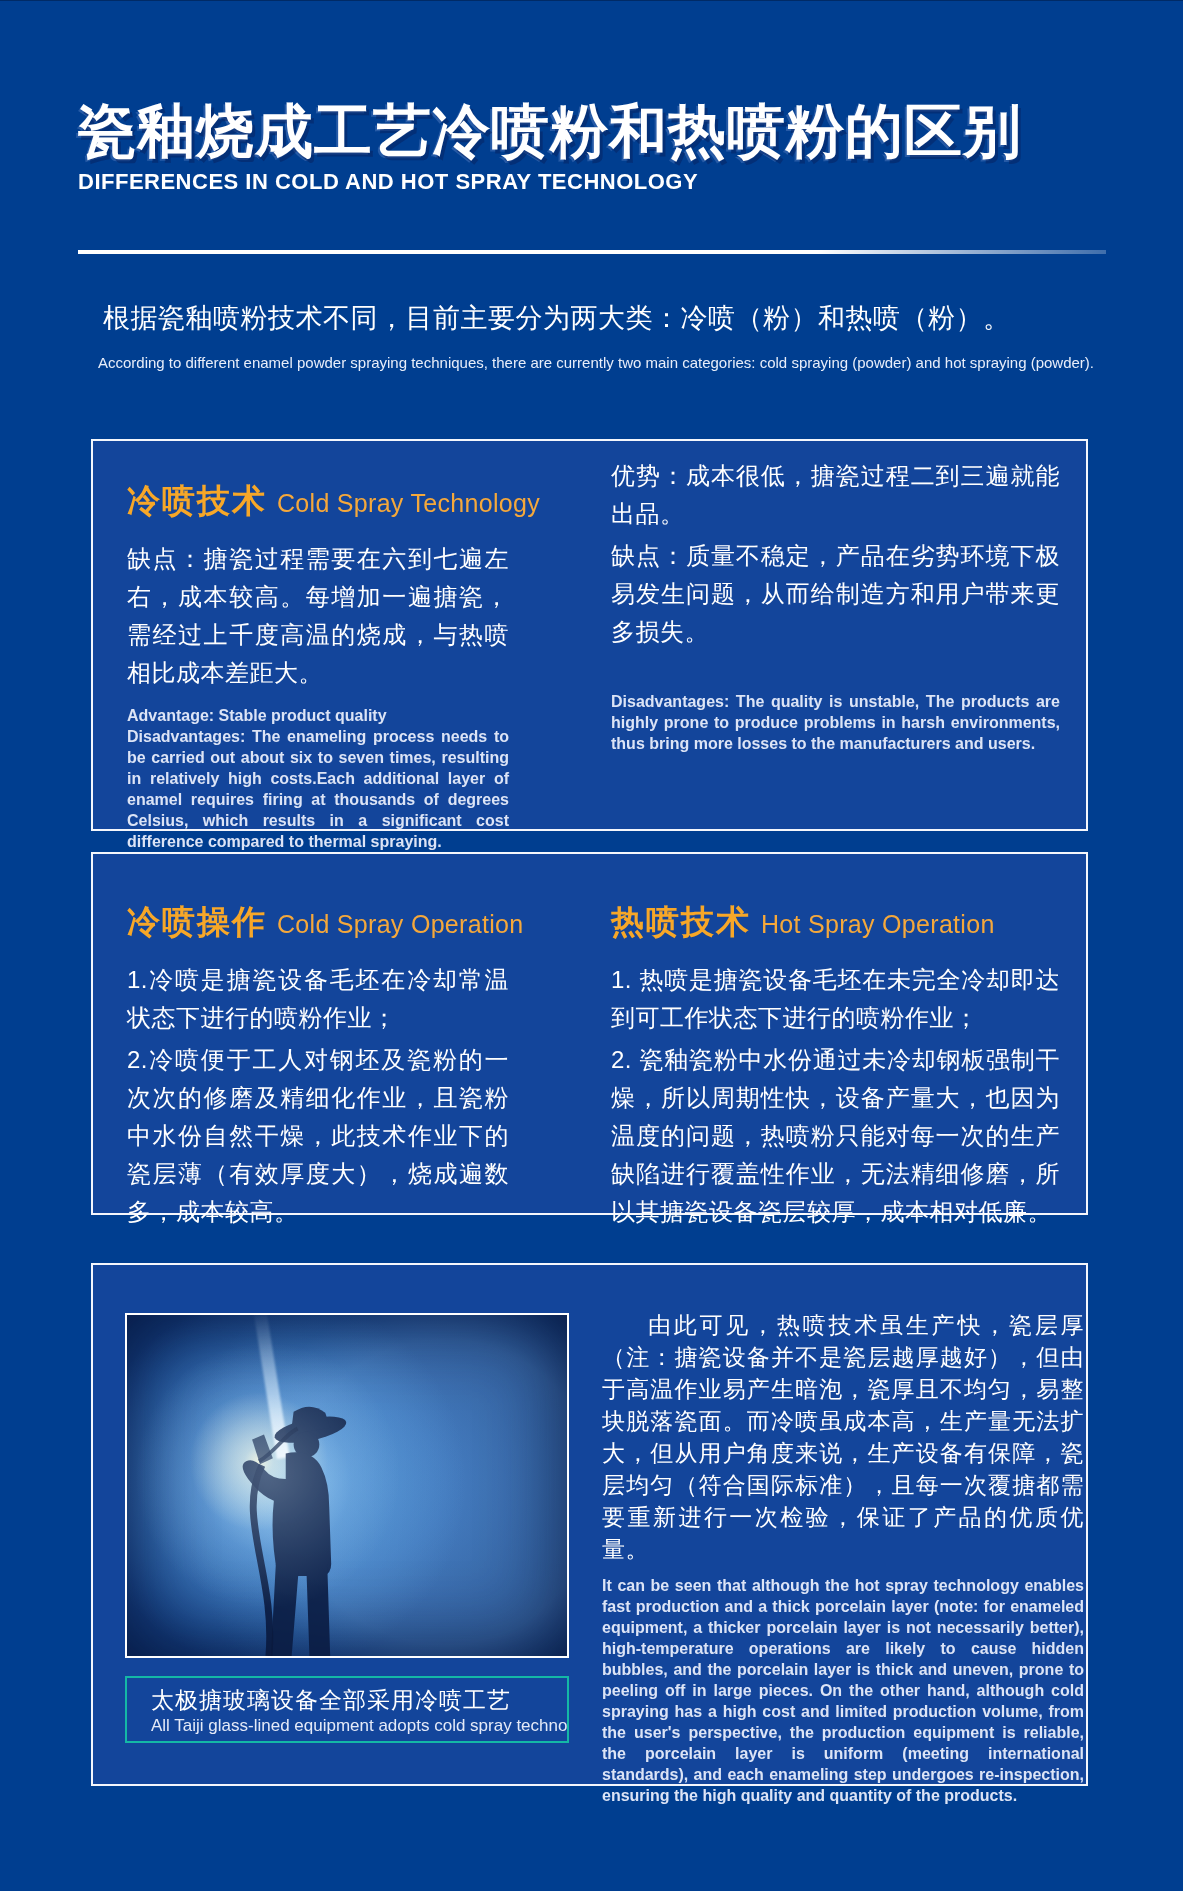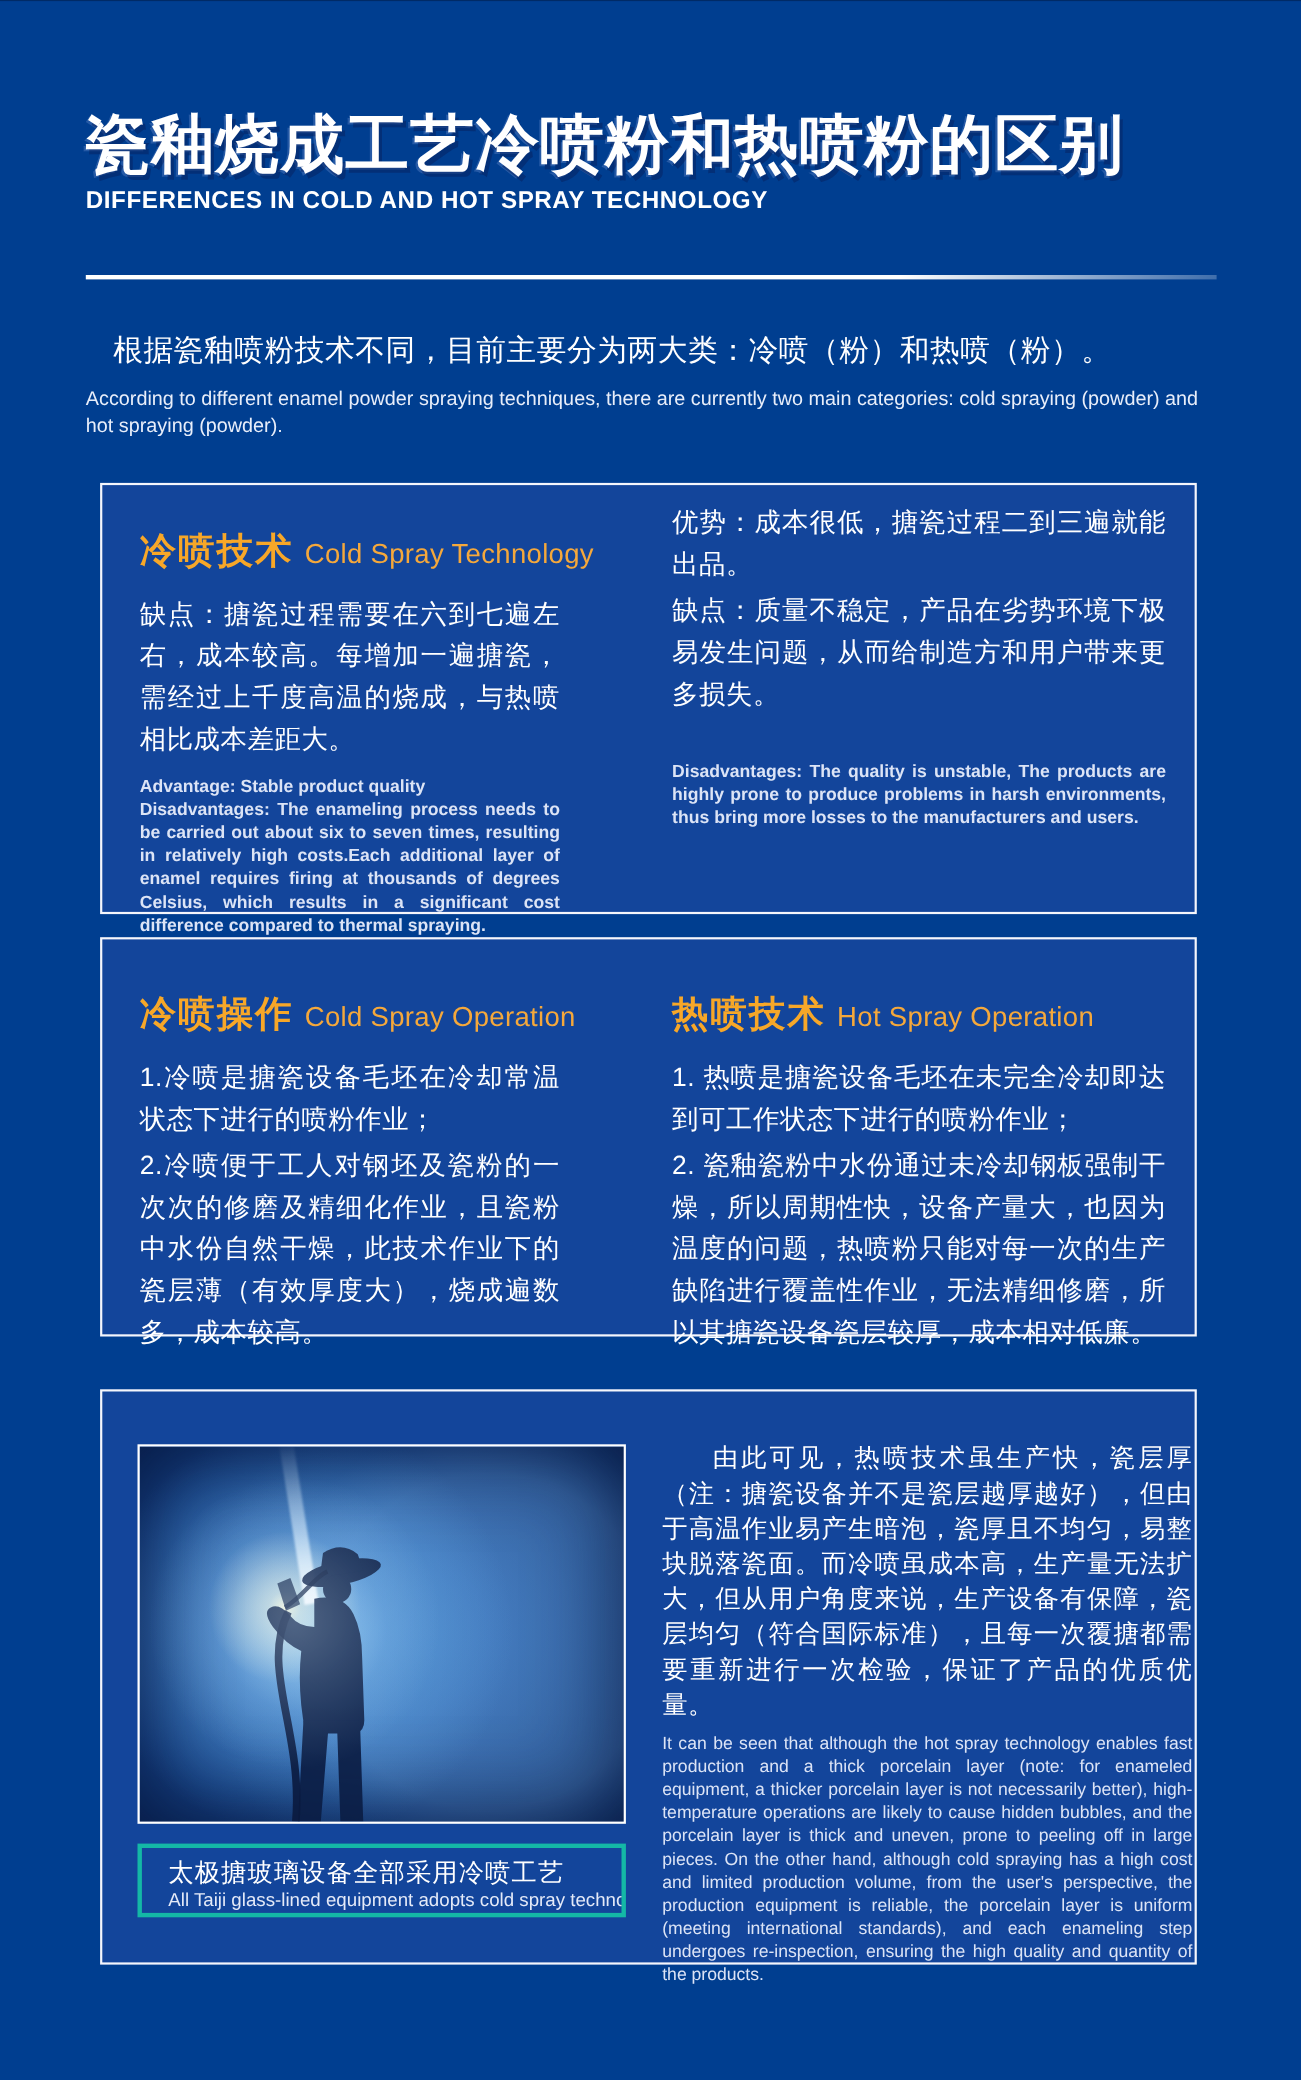--- a/index.html
+++ b/index.html
@@ -24,21 +24,21 @@
   .divider{
     position:absolute;left:78px;top:249px;width:1028px;height:4px;
     background:linear-gradient(to right,#ffffff 0%,#ffffff 72%,rgba(255,255,255,.25) 100%);
   }
   .intro-cn{
     position:absolute;left:103px;top:299px;width:1010px;
     font-size:27px;color:#ffffff;letter-spacing:.5px;
   }
   .intro-en{
     position:absolute;left:78px;top:349px;width:1036px;
-    font-size:18px;line-height:25px;color:#E8EEFA;
+    font-size:15px;line-height:25px;color:#E8EEFA;text-align:center;
   }
   
   .panel{
     position:absolute;left:91px;width:997px;box-sizing:border-box;
     background:#13459B;border:2px solid #F4F6FC;
   }
   .panel-1{top:438px;height:392px;}
   .panel-2{top:851px;height:363px;}
   .panel-3{top:1262px;height:523px;}
   .panel-grid{
@@ -71,32 +71,32 @@
     background:linear-gradient(to bottom, rgba(225,242,255,0) 0%, rgba(228,244,255,.65) 62%, rgba(255,255,255,.95) 100%);
     transform:rotate(-9deg);filter:blur(1.2px);
   }
   .mist{
     position:absolute;inset:0;
     background:radial-gradient(circle at 32% 47%, rgba(205,232,255,.30) 0%, rgba(205,232,255,0) 38%);
   }
   .silhouette{position:absolute;inset:0;width:100%;height:100%;}
   .caption{
     position:absolute;left:32px;top:411px;width:444px;height:67px;
-    border:4px solid #14b8a6;box-sizing:border-box;
+    border:2px solid #14b8a6;box-sizing:border-box;
     padding:7px 8px 0 24px;overflow:hidden;
   }
   .caption-cn{font-size:23px;color:#ffffff;line-height:30px;letter-spacing:1px;white-space:nowrap;}
   .caption-en{font-size:17px;color:#E4EAF8;line-height:22px;white-space:nowrap;}
   .concl-col{position:absolute;left:509px;top:44px;width:482px;}
   .concl-cn{
     margin:0;font-size:23px;line-height:32px;color:#ffffff;
     text-align:justify;text-indent:2em;letter-spacing:.5px;
   }
   .concl-en{
-    margin:10px 0 0 0;font-size:16px;line-height:21px;color:#DCE4F6;text-align:justify;
+    margin:10px 0 0 0;font-size:16px;line-height:21px;color:#DCE4F6;text-align:justify;font-weight:bold;
   }
 </style>
 </head>
 <body>
 
 <div class="page">
 
   <div class="title">瓷釉烧成工艺冷喷粉和热喷粉的区别</div>
   <div class="subtitle">DIFFERENCES IN COLD AND HOT SPRAY TECHNOLOGY</div>
   <div class="divider"></div>

